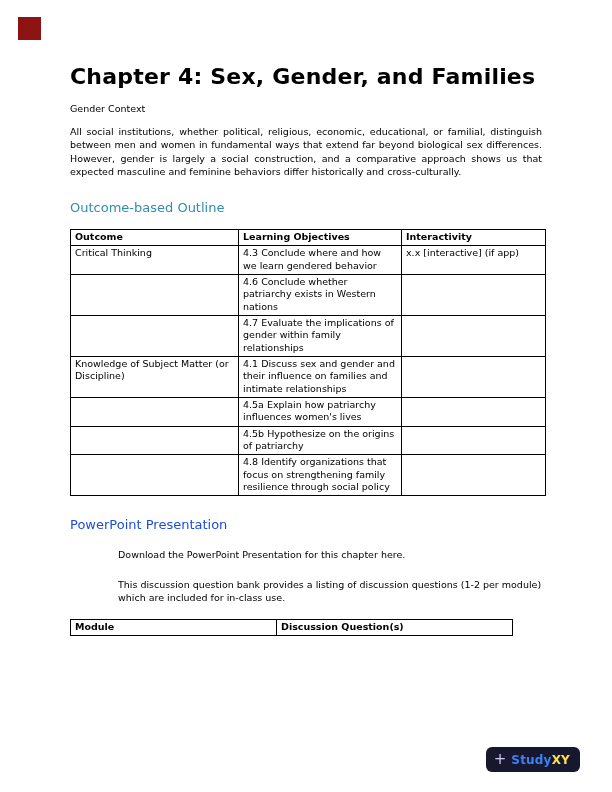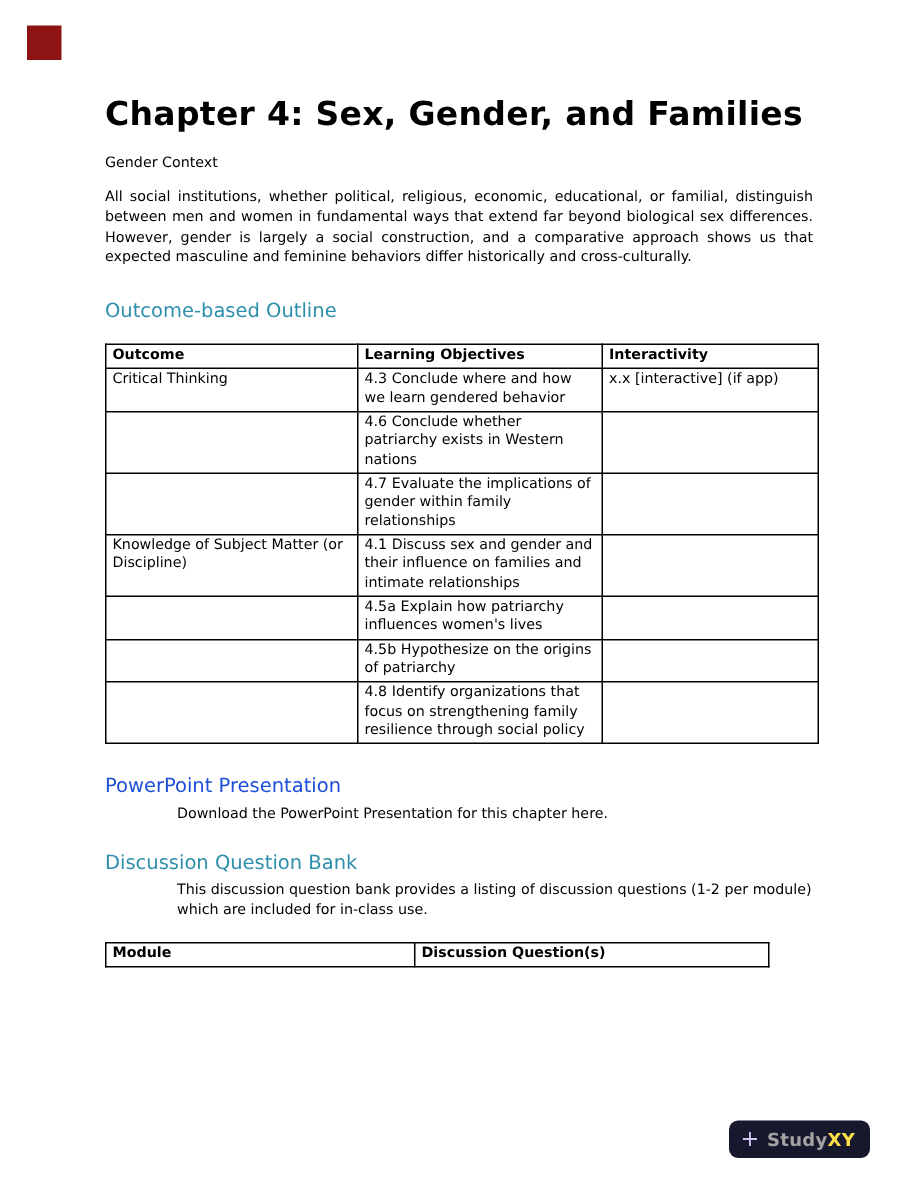--- a/index.html
+++ b/index.html
@@ -53,21 +53,21 @@
     padding: 1px 4px 2px 4px;
     vertical-align: top;
     text-align: left;
   }
   table.doc-table th { font-weight: bold; }
   .outline-table { width: 475px; }
   .outline-table col.c1 { width: 168px; }
   .outline-table col.c2 { width: 163px; }
   .outline-table col.c3 { width: 144px; }
   .body-line {
-    margin-top: 4px;
+    margin-top: 16px;
     font-size: 9.5px;
     line-height: 1.42;
     padding-left: 48px;
   }
   .section-gap { margin-top: 30px; }
   .module-table { width: 442px; margin-top: 40px; }
   .module-table col.m1 { width: 206px; }
   .module-table col.m2 { width: 236px; }
   .module-table th { padding-bottom: 3px; }
   .footer-logo {
@@ -84,21 +84,21 @@
     font-size: 15px;
     font-weight: normal;
     line-height: 1;
     color: #cfc6f8;
   }
   .footer-logo .brand {
     font-size: 12px;
     font-weight: bold;
     letter-spacing: 0.2px;
   }
-  .footer-logo .brand .study { color: #a3a3a3; }
+  .footer-logo .brand .study { color: #3b82f6; }
   .footer-logo .brand .xy { }
 </style>
 </head>
 <body>
 
 <div class="corner-square" style="background: rgb(142, 19, 19);"></div>
 
 <div class="content">
 
   <h1 class="chapter-title">Chapter 4: Sex, Gender, and Families</h1>
@@ -157,21 +157,20 @@
         <td></td>
         <td>4.8 Identify organizations that focus on strengthening family resilience through social policy</td>
         <td></td>
       </tr>
     </tbody>
   </table>
 
   <h2 class="section-heading teal section-gap" style="color: #1d4ed8;">PowerPoint Presentation</h2>
   <div class="body-line">Download the PowerPoint Presentation for this chapter here.</div>
 
-  <h2 class="section-heading teal" style="margin-top: 18px; color: rgb(46, 143, 172);">Discussion Question Bank</h2>
   <div class="body-line">This discussion question bank provides a listing of discussion questions (1-2 per module) which are included for in-class use.</div>
 
   <table class="doc-table module-table">
     <colgroup>
         <col class="m1">
         <col class="m2">
       </colgroup>
     <thead>
       <tr>
         <th>Module</th>

